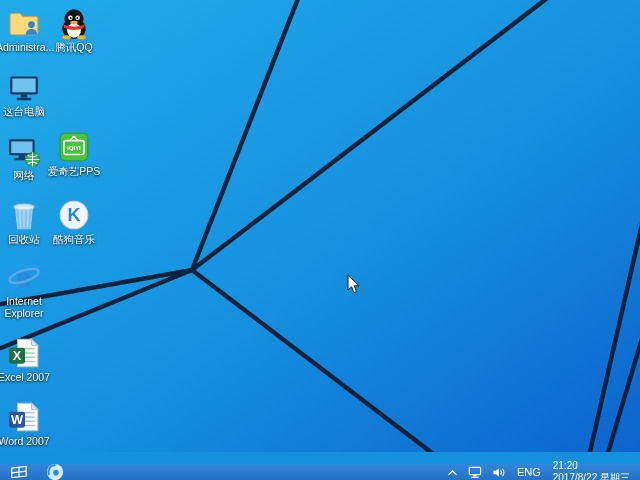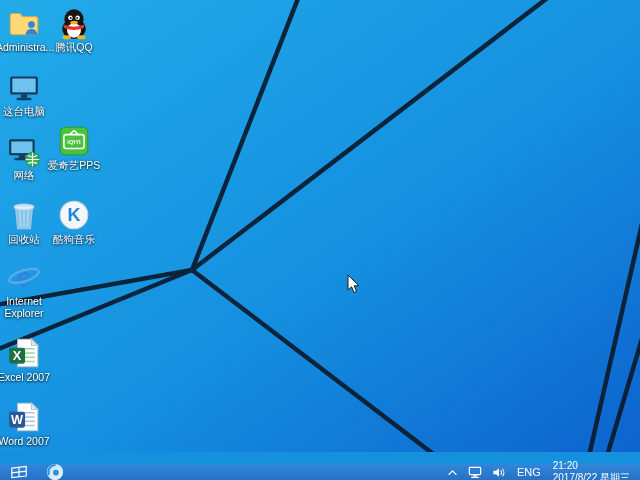--- a/index.html
+++ b/index.html
@@ -149,21 +149,21 @@
         <circle cx="13" cy="11.3" r="0.9" fill="#111"></circle>
         <circle cx="19" cy="11.3" r="0.9" fill="#111"></circle>
         <ellipse cx="16" cy="15.6" rx="3.6" ry="1.8" fill="#f5b31a"></ellipse>
         <path d="M6,17.5 Q16,21.5 26,17.5 L25.2,20.6 Q16,24.4 6.8,20.6 Z" fill="#e8352a"></path>
       </svg>
     </div>
     <div class="lbl">腾讯QQ</div>
   </div>
 
 
-  <div class="dicon c2" style="top:124px">
+  <div class="dicon c2" style="top:130px">
     <div class="ic">
       <svg viewBox="0 0 32 32">
         <rect x="3" y="3" width="26" height="26" rx="5" fill="#49c23c" stroke="#2f9a2a"></rect>
         <path d="M12,10 l4,-4 M20,10 l-4,-4" stroke="#fff" stroke-width="1.4" fill="none"></path>
         <rect x="6.5" y="10" width="19" height="13" rx="2" fill="none" stroke="#fff" stroke-width="1.5"></rect>
         <text x="16" y="19" text-anchor="middle" font-size="5.5" font-weight="bold" fill="#fff" font-family="Liberation Sans, sans-serif">iQIYI</text>
       </svg>
     </div>
     <div class="lbl">爱奇艺PPS</div>
   </div>

